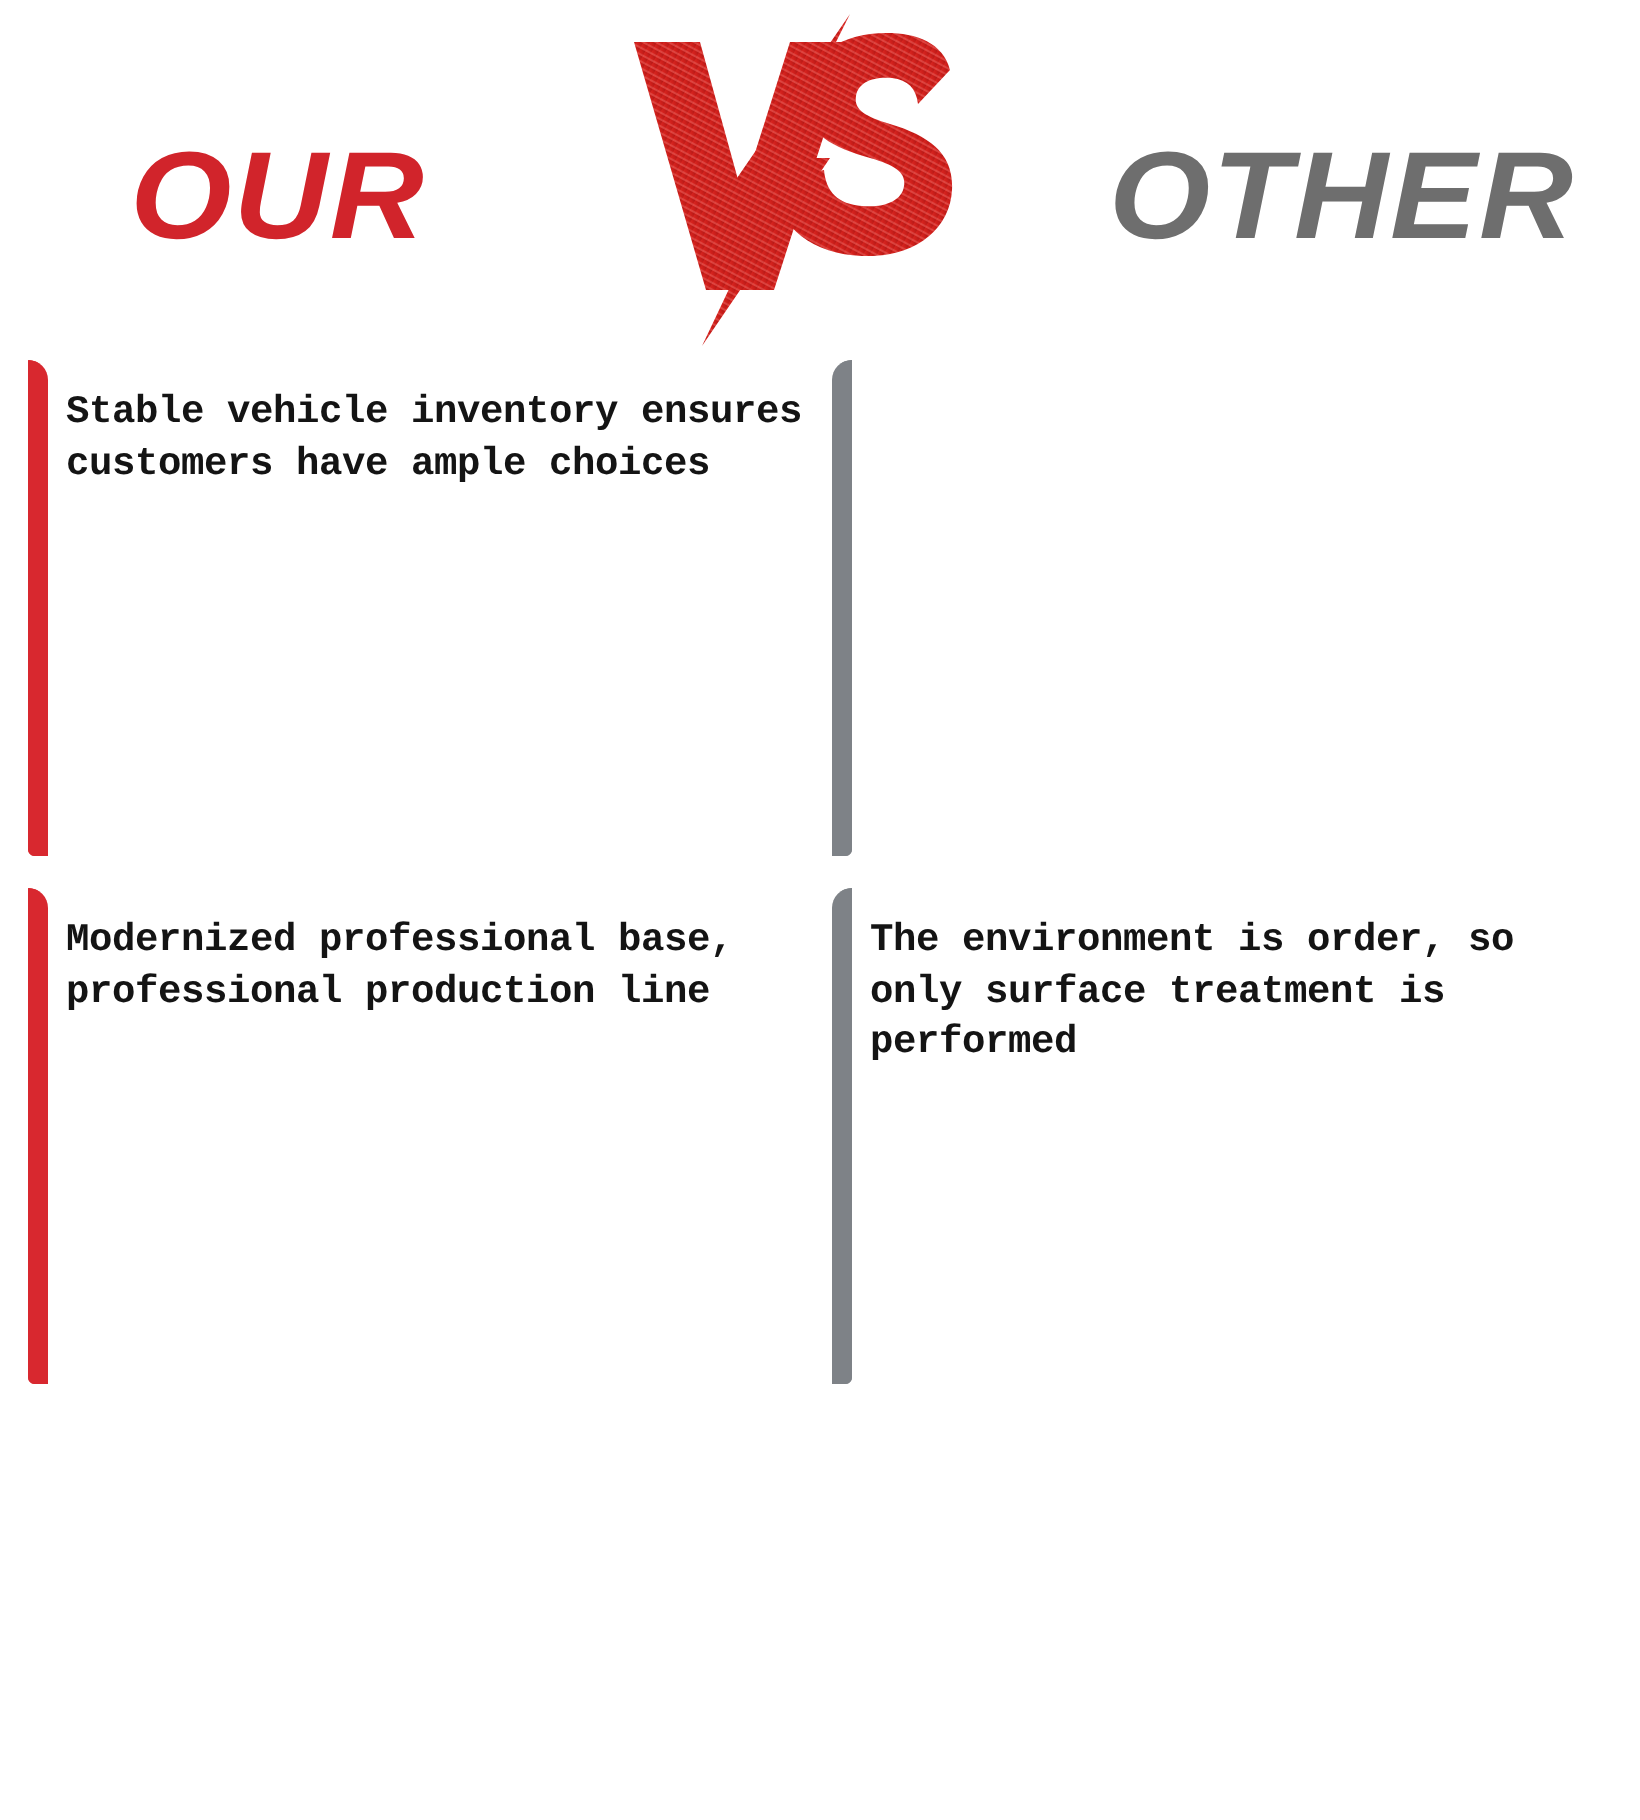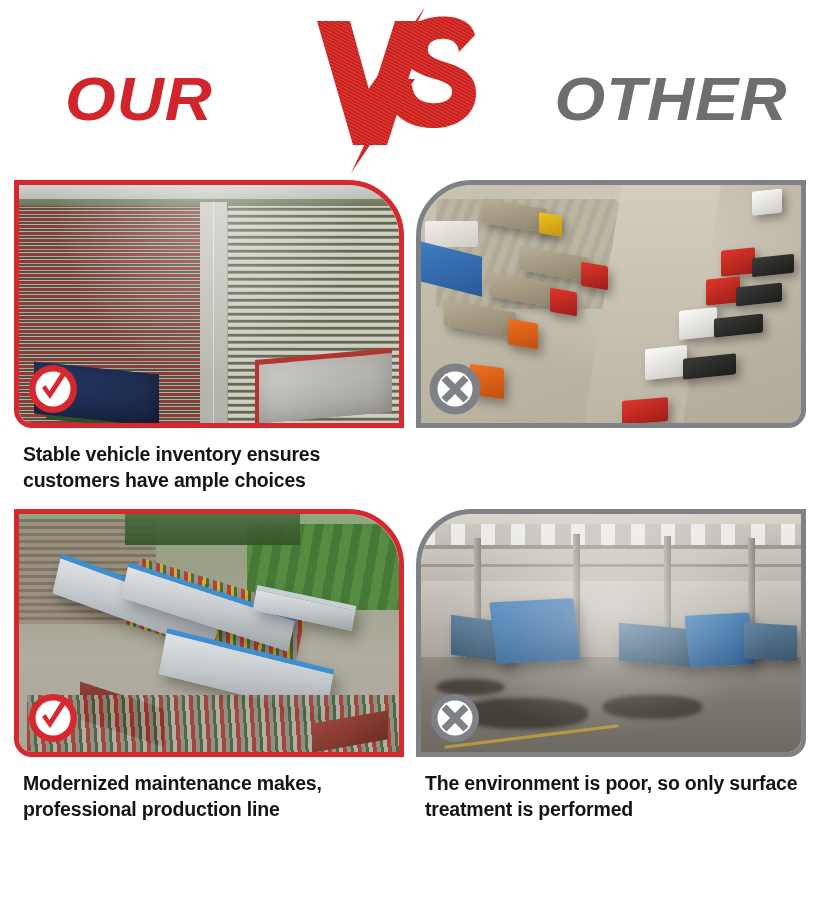--- a/index.html
+++ b/index.html
@@ -59,21 +59,21 @@
 
   
   .grid {
     padding: 0 14px;
     display: grid;
     grid-template-columns: 1fr 1fr;
     column-gap: 12px;
     row-gap: 16px;
   }
 
-  .cell { display: flex; flex-direction: column; }
+  .cell { display: flex; flex-direction: row; font-family: Liberation Mono, monospace; }
 
   
   .photo-frame {
     position: relative;
     height: 248px;
     border: 5px solid #D1242B;
     overflow: hidden;
     background: #c9c6bd;
   }
   .cell.good .photo-frame {
@@ -388,21 +388,21 @@
         <div class="redroof2"></div>
       </div>
       <div class="badge">
         <svg viewBox="0 0 52 52" xmlns="http://www.w3.org/2000/svg" aria-hidden="true">
           <circle cx="26" cy="26" r="24" fill="#D8282F"></circle>
           <circle cx="26" cy="26" r="17.5" fill="#ffffff"></circle>
           <path d="M15 25 L23 36 L40 10 L34.5 9 L22.5 28 L18.5 22 Z" fill="#D8282F"></path>
         </svg>
       </div>
     </div>
-    <div class="caption">Modernized maintenance makes, professional production line</div>
+    <div class="caption">Modernized professional base, professional production line</div>
   </div>
 
   <div class="cell bad">
     <div class="photo-frame">
       <div class="photo p4">
         <div class="roof"></div>
         <div class="windows"></div>
         <div class="backwall"></div>
         <div class="beam" style="left:0;right:0;top:13%;height:4px;"></div>
         <div class="beam" style="left:0;right:0;top:21%;height:3px;"></div>
@@ -431,16 +431,16 @@
         <svg viewBox="0 0 52 52" xmlns="http://www.w3.org/2000/svg" aria-hidden="true">
           <circle cx="26" cy="26" r="24" fill="#7E8287"></circle>
           <circle cx="26" cy="26" r="17.5" fill="#ffffff"></circle>
           <g stroke="#7E8287" stroke-width="7" stroke-linecap="butt">
             <line x1="15" y1="15" x2="37" y2="37"></line>
             <line x1="37" y1="15" x2="15" y2="37"></line>
           </g>
         </svg>
       </div>
     </div>
-    <div class="caption">The environment is poor, so only surface treatment is performed</div>
+    <div class="caption">The environment is order, so only surface treatment is performed</div>
   </div>
 
 </div>
 
 </body></html>

